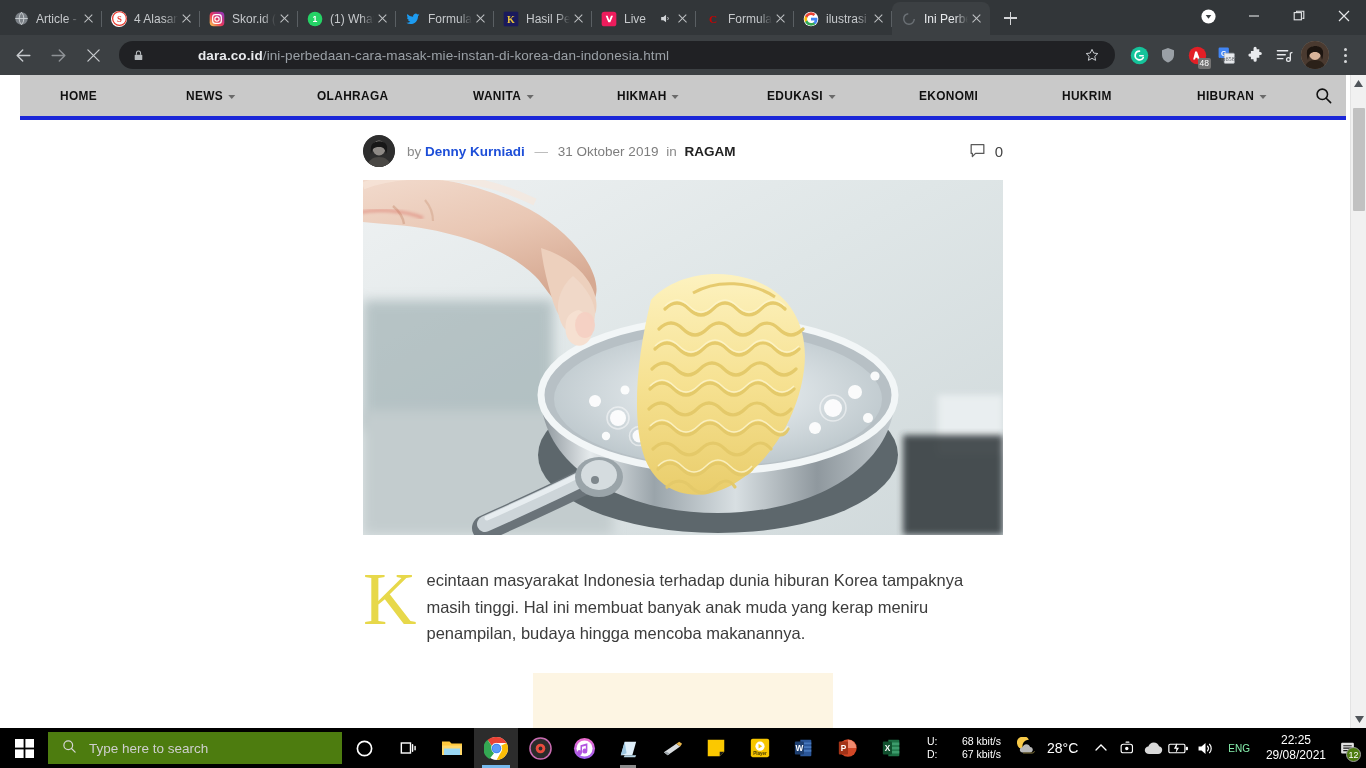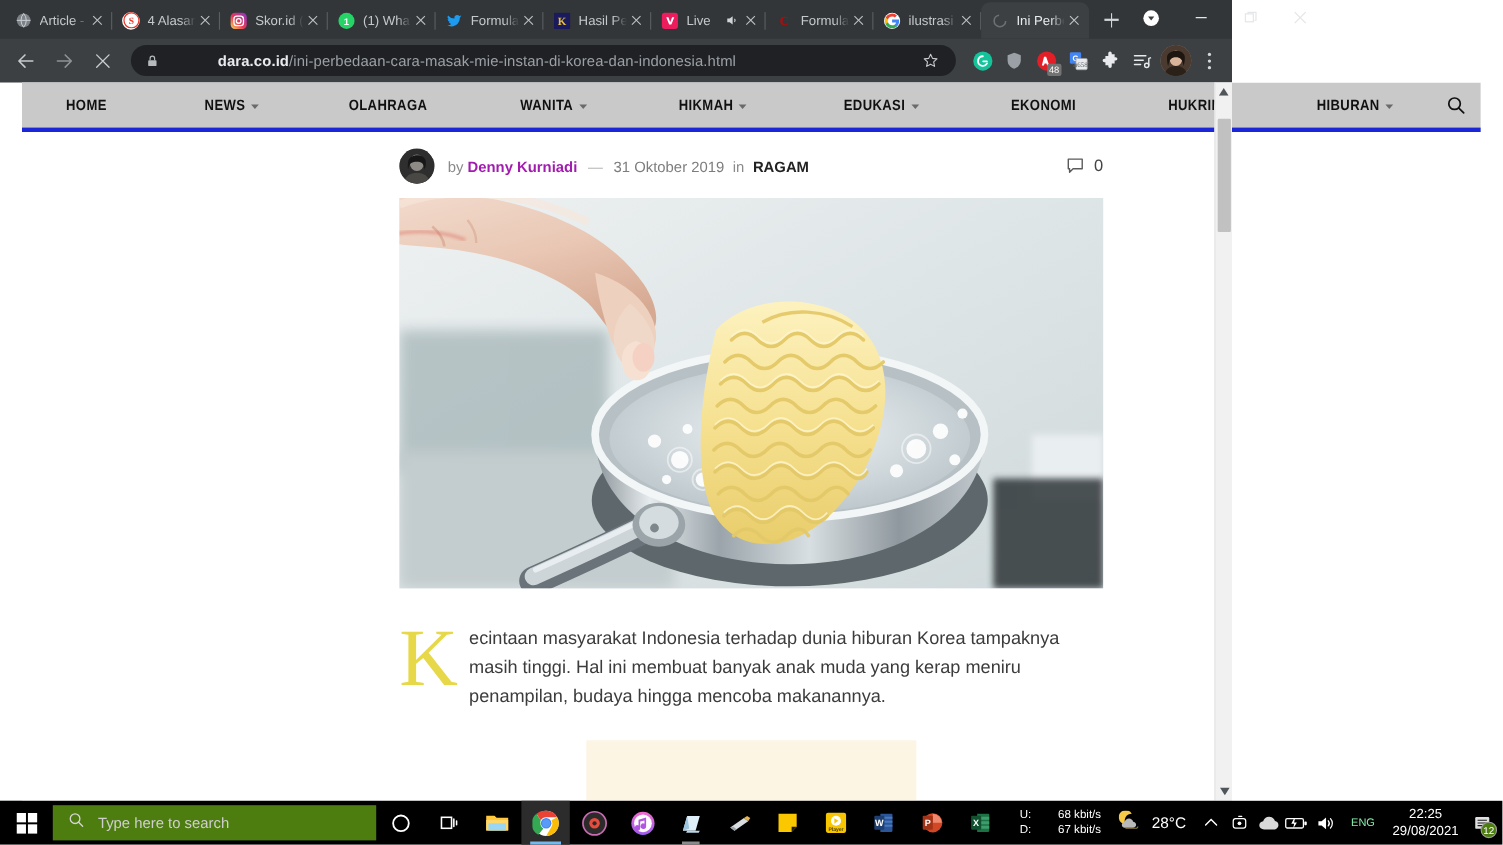--- a/index.html
+++ b/index.html
@@ -5,21 +5,21 @@
   * { box-sizing: border-box; margin: 0; padding: 0; }
   html, body {
     width: 1366px; height: 768px;
     overflow: hidden;
     font-family: "Liberation Sans", sans-serif;
     background: #ffffff;
   }
   body { position: relative; }
 
   
-  .browser { position:absolute; left:0; top:0; width:1120px; height:728px; background:#323639; }
+  .browser { position:absolute; left:0; top:0; width:1366px; height:728px; background:#323639; }
 
   
   .tabstrip { position:relative; height:35px; background:#323639; display:flex; align-items:flex-end; padding-left:4px; }
   .tab {
     position:relative; height:33px; width:98px; display:flex; align-items:center;
     padding:0 6px 0 9px; color:#c6c9cc; font-size:12px; border-radius:8px 8px 0 0;
     flex:0 0 auto;
   }
   .tab .sep { position:absolute; right:0; top:9px; height:16px; width:1px; background:#5a5f63; }
   .tab.active { background:#3c4043; color:#e8eaed; }
@@ -79,21 +79,21 @@
   .navitem span.lbl { white-space:nowrap; }
   .caret { width:0; height:0; border-left:4px solid transparent; border-right:4px solid transparent;
            border-top:4px solid #6a6a6a; margin-top:2px; }
 
   
   .article { position:relative; width:1326px; padding-top:10px; }
   .byline { width:640px; margin:0 auto; display:flex; align-items:center; height:42px; position:relative; }
   .byavatar { width:32px; height:32px; border-radius:50%; margin-right:12px; flex:0 0 32px;
               background:radial-gradient(circle at 42% 38%, #9a9a9a 0%, #5d5d5d 45%, #1c1c1c 100%); overflow:hidden; }
   .bytext { font-size:13.5px; color:#8a8a8a; font-family:"Liberation Sans",sans-serif; }
-  .bytext .auth { color:#a21caf; font-weight:700; }
+  .bytext .auth { color:#1d4ed8; font-weight:700; }
   .bytext .dash { color:#b5b5b5; margin:0 6px; }
   .bytext .date { color:#7d7d7d; }
   .bytext .cat { color:#222; font-weight:700; }
   .comments { position:absolute; right:0; top:50%; transform:translateY(-50%);
               display:flex; align-items:center; gap:8px; color:#444; font-size:15px; }
 
   .heroimg { width:640px; height:355px; margin:8px auto 0; position:relative; overflow:hidden; background:#e8eef2; }
   .caption { width:640px; margin:6px auto 0; text-align:right; font-size:12.5px; color:#b0b0b0; }
 
   .bodytext { width:640px; margin:32px auto 0; position:relative; }

